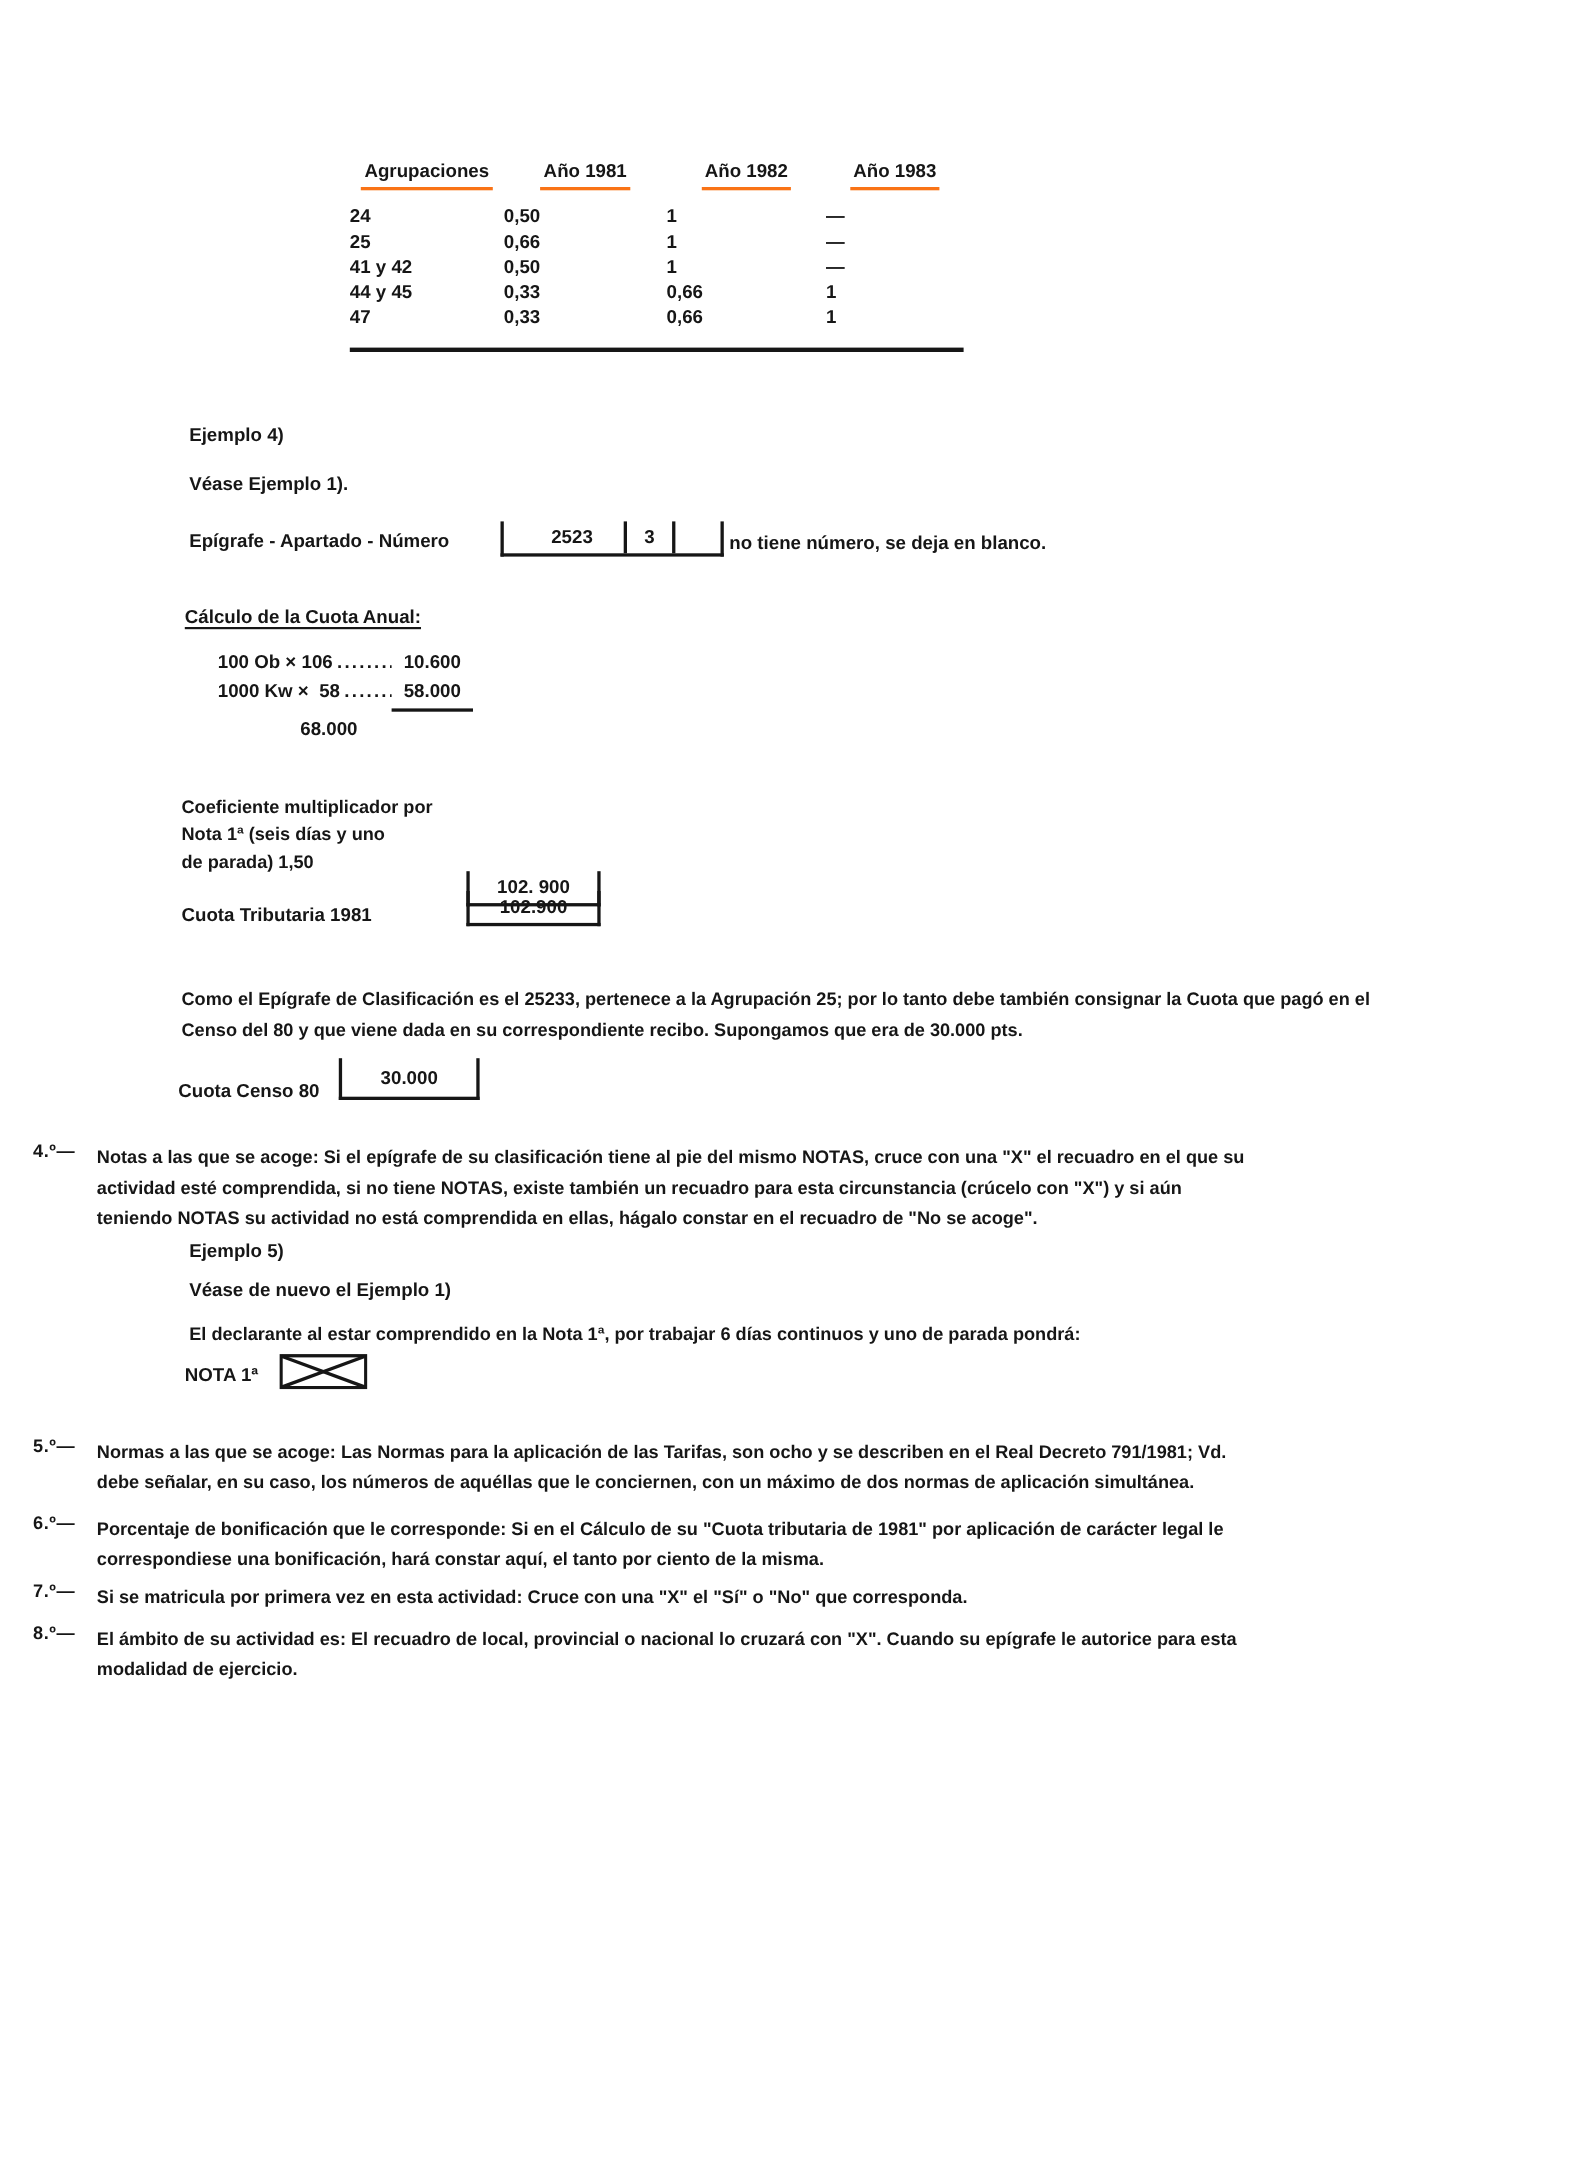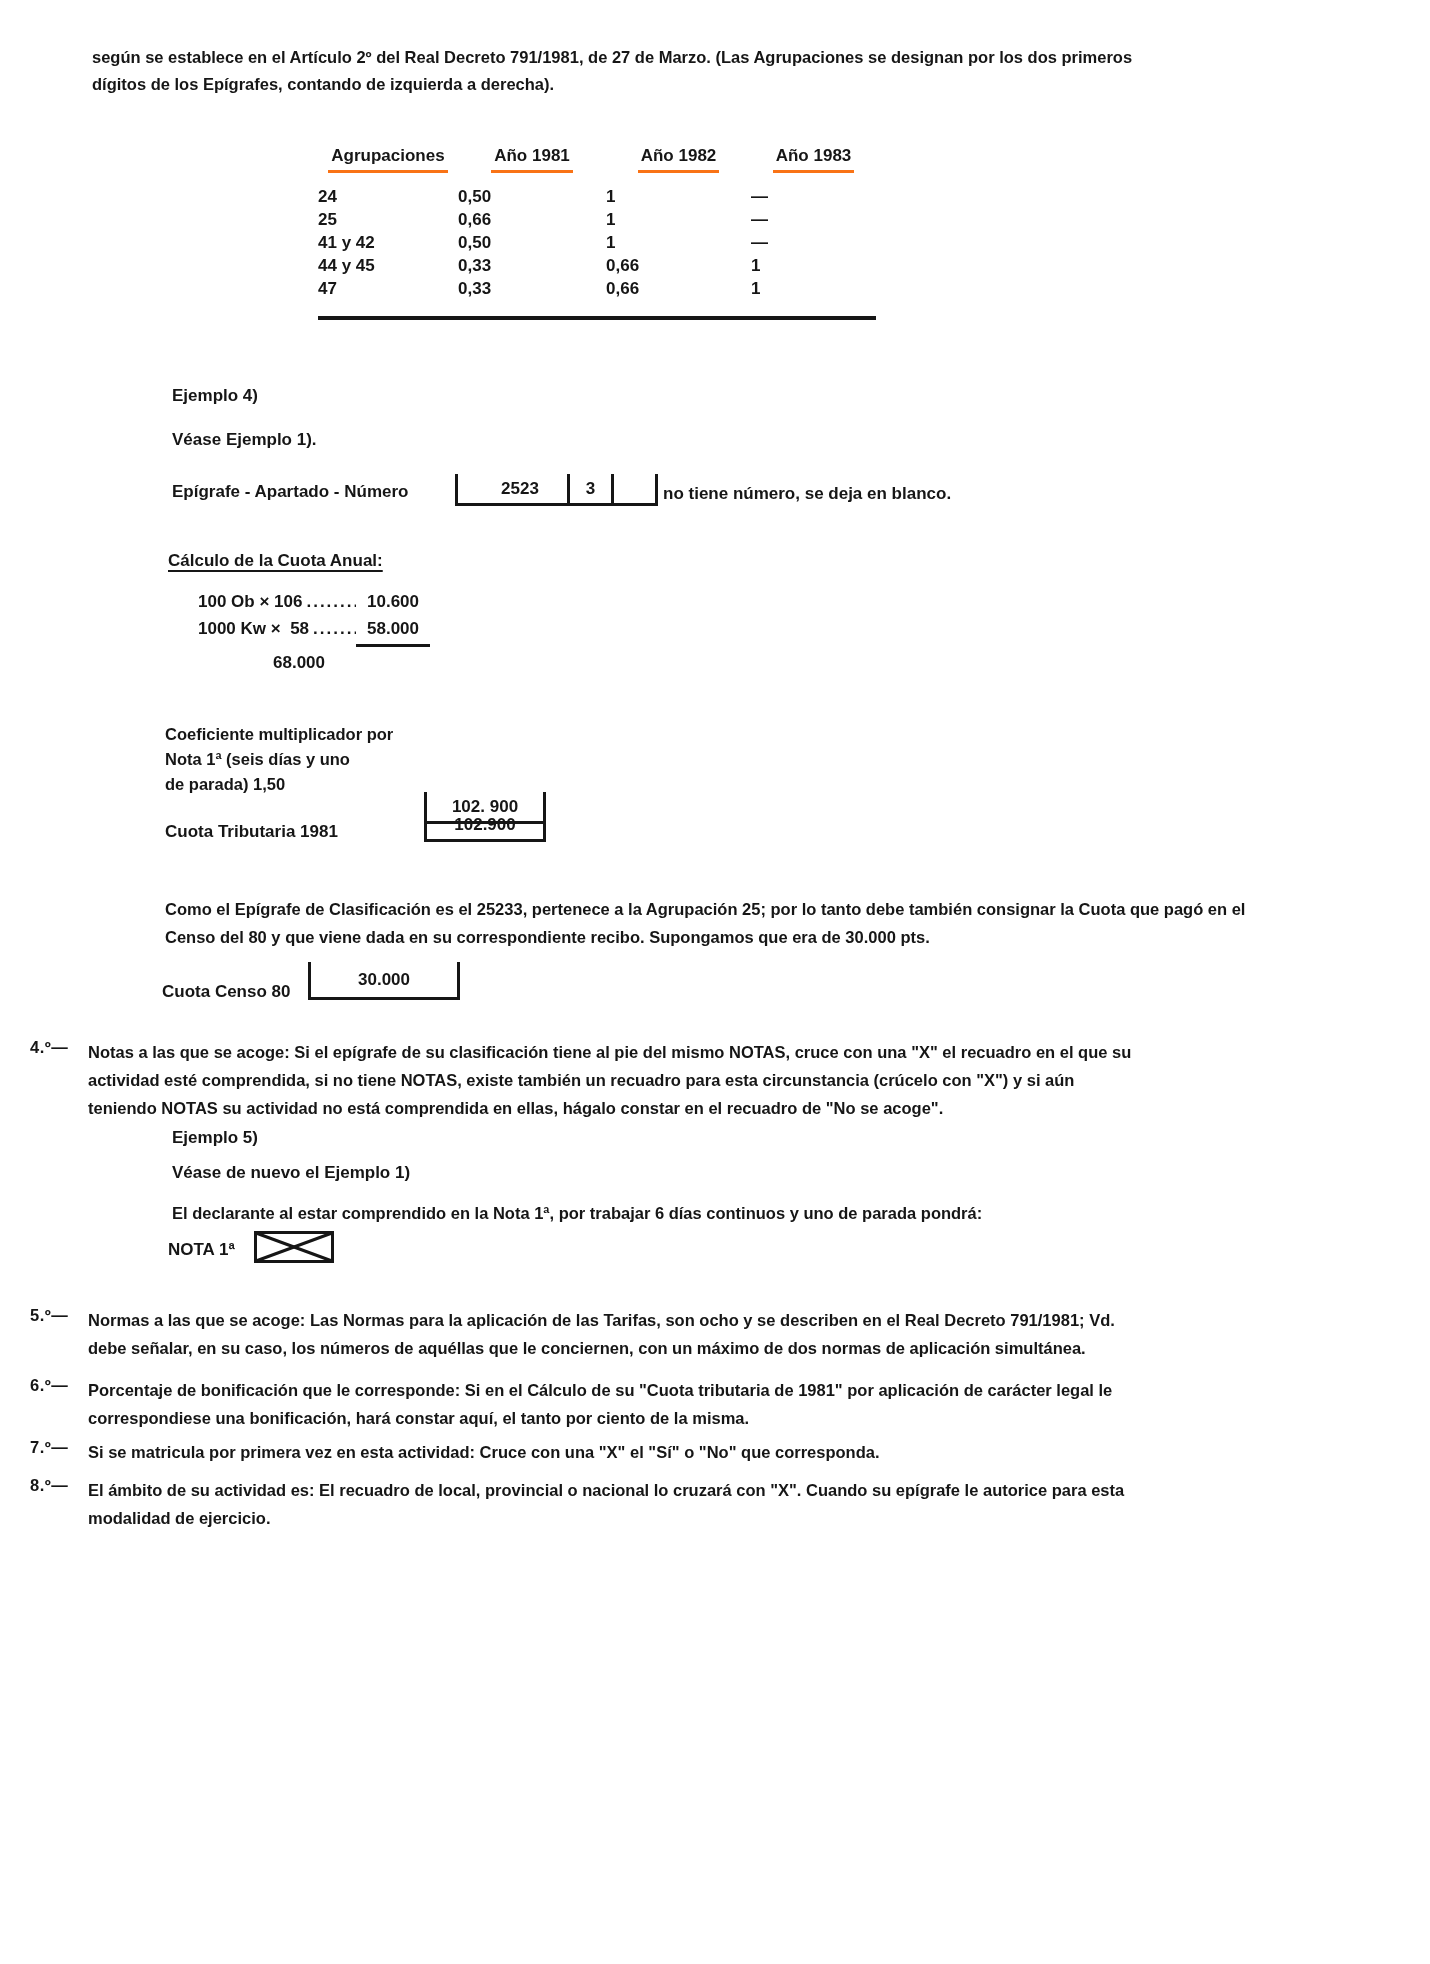--- a/index.html
+++ b/index.html
@@ -77,21 +77,20 @@
   .ej5-see   { left: 172px; top: 1163px; font-size: 17px; }
   .ej5-body  { left: 172px; top: 1200px; width: 1000px; line-height: 27px; }
   .nota-label { left: 168px; top: 1240px; font-size: 17px; }
   .nota-box { left: 254px; top: 1231px; }
 </style>
 </head>
 <body>
 
 <div class="page">
 
-  <p class="abs intro">según se establece en el Artículo 2º del Real Decreto 791/1981, de 27 de Marzo. (Las Agrupaciones se designan por los dos primeros dígitos de los Epígrafes, contando de izquierda a derecha).</p>
 
   <div class="agr-table">
     <div class="agr-grid agr-head">
       <span class="th">Agrupaciones</span>
       <span class="th">Año 1981</span>
       <span class="th">Año 1982</span>
       <span class="th">Año 1983</span>
     </div>
     <div class="agr-grid agr-body">
       <span class="td">24</span>
@@ -149,21 +148,21 @@
     <div>de parada) 1,50</div>
   </div>
   <div class="openbox" style="left:424px; top:792px; width:122px; height:32px;">102. 900</div>
 
   <div class="abs cuota-label">Cuota Tributaria 1981</div>
   <div class="openbox" style="left:424px; top:810px; width:122px; height:32px;">102.900</div>
 
   <p class="abs censo-par">Como el Epígrafe de Clasificación es el 25233, pertenece a la Agrupación 25; por lo tanto debe también consignar la Cuota que pagó en el Censo del 80 y que viene dada en su correspondiente recibo. Supongamos que era de 30.000 pts.</p>
 
   <div class="abs censo-label">Cuota Censo 80</div>
-  <div class="openbox" style="left:308px; top:962px; width:152px; height:38px;">30.000</div>
+  <div class="openbox" style="left:308px; top:962px; width:128px; height:38px;">30.000</div>
 
   <div class="item item-4">
     <span class="item-num">4.º—</span>
     <span class="item-text">Notas a las que se acoge: Si el epígrafe de su clasificación tiene al pie del mismo NOTAS, cruce con una "X" el recuadro en el que su actividad esté comprendida, si no tiene NOTAS, existe también un recuadro para esta circunstancia (crúcelo con "X") y si aún teniendo NOTAS su actividad no está comprendida en ellas, hágalo constar en el recuadro de "No se acoge".</span>
   </div>
 
   <div class="abs ej5-title">Ejemplo 5)</div>
   <div class="abs ej5-see">Véase de nuevo el Ejemplo 1)</div>
   <div class="abs ej5-body">El declarante al estar comprendido en la Nota 1ª, por trabajar 6 días continuos y uno de parada pondrá:</div>
   <div class="abs nota-label">NOTA 1ª</div>

